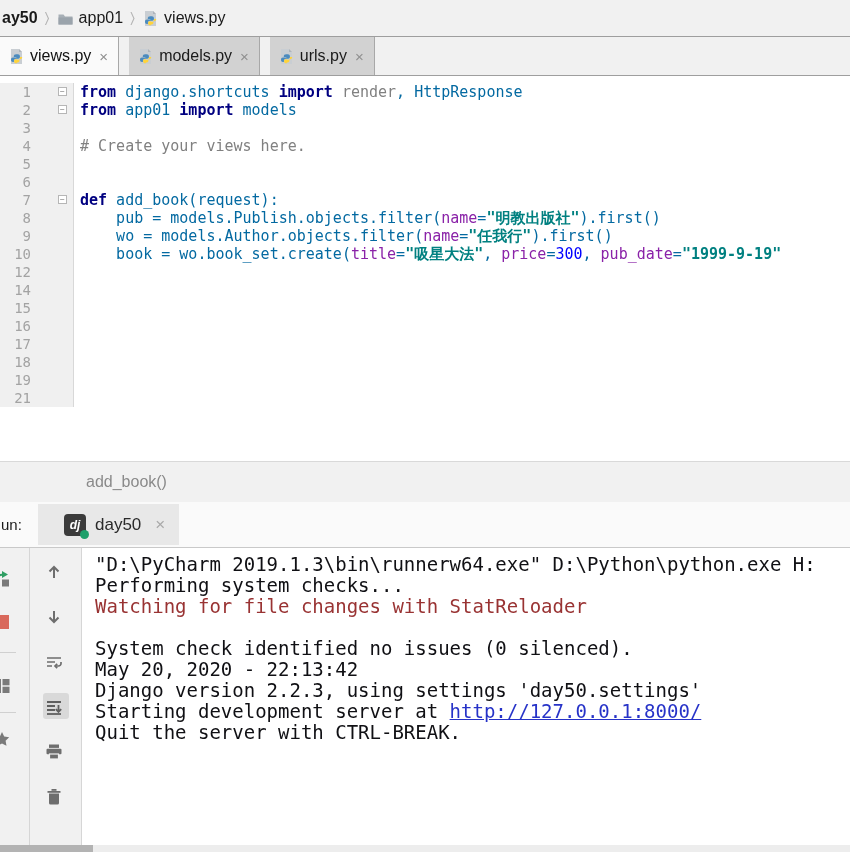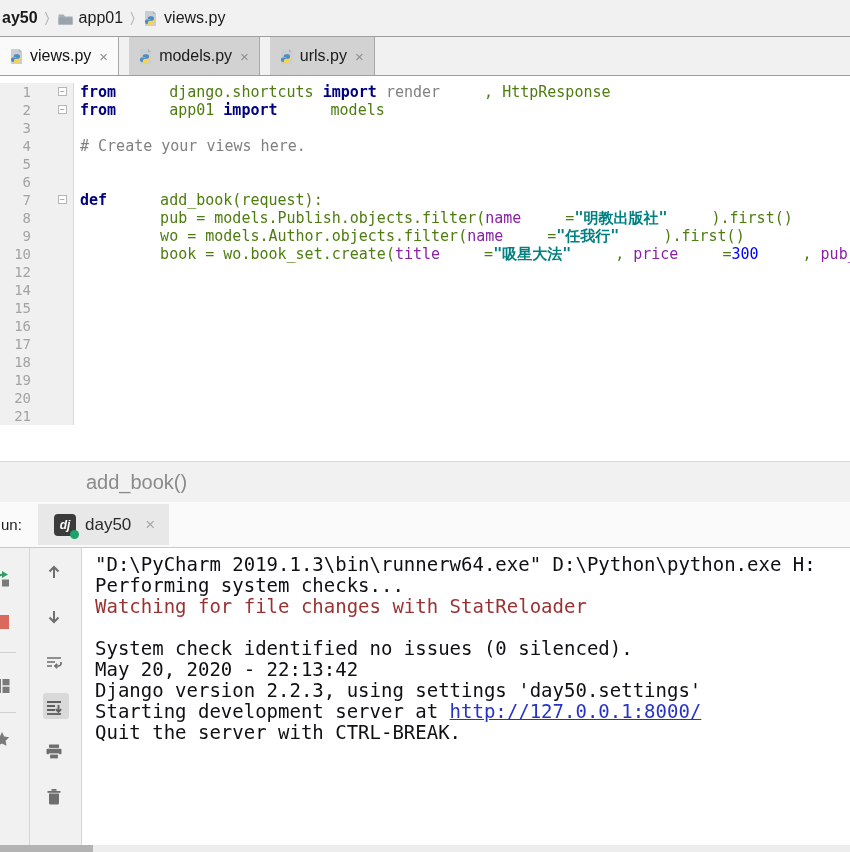--- a/index.html
+++ b/index.html
@@ -23,36 +23,36 @@
   .tab.active .tab-label { color:#111; }
 
   
   .editor { height:385px; background:#ffffff; overflow:hidden; flex:0 0 auto; padding-top:7px; }
   .code-row { display:flex; height:18px; line-height:18px; font-family:"DejaVu Sans Mono", monospace; font-size:15px; white-space:pre; }
   .gutter-cell { width:74px; flex:0 0 74px; background:#f0f0f0; border-right:1px solid #d8d8d8; color:#a3a3a3; font-size:14px; text-align:right; padding-right:42px; position:relative; }
   .code-row.current .gutter-cell, .code-row.current .code-cell { background:#fcf5da; }
   .fold-box { position:absolute; right:6px; top:4px; width:9px; height:9px; border:1px solid #b6b6b6; background:#fff; font-size:8px; line-height:7px; text-align:center; color:#888; }
   .code-cell { flex:1 1 auto; padding-left:6px; overflow:hidden; }
   .tk-k { color:var(--kw); font-weight:bold; }
-  .tk-p { color:#4d7c0f;margin-left:44px; }
+  .tk-p { color:#0369a1; }
   .tk-u { color:var(--unused); }
   .tk-c { color:var(--comment); }
   .tk-s { color:var(--str); font-weight:bold; }
   .tk-n { color:var(--num); }
   .tk-w { color:var(--kwarg); }
   .tk-b { color:var(--builtin); }
   .tk-m { color:#000; background:var(--bracebg); }
 
   
-  .context-bar { height:41px; background:#f1f1f1; border-top:1px solid #d9d9d9; display:flex; align-items:center; padding-left:86px; font-size:20px; color:#8a8a8a; flex:0 0 auto; }
+  .context-bar { height:41px; background:#f1f1f1; border-top:1px solid #d9d9d9; display:flex; align-items:center; padding-left:86px; font-size:16px; color:#8a8a8a; flex:0 0 auto; }
 
   
   .run-row { height:45px; background:#fafafa; display:flex; align-items:center; flex:0 0 auto; }
   .run-label { font-size:15px; color:#1a1a1a; width:38px; padding-left:1px; }
-  .run-tab { height:41px; background:#e8e8e8; display:flex; align-items:center; padding:0 14px 0 16px; }
+  .run-tab { height:41px; background:#e8e8e8; display:flex; align-items:center; padding:0 14px 0 26px; }
   .dj-badge { position:relative; width:22px; height:22px; background:#3b3b3b; border-radius:4px; color:#fff; font-size:12px; font-weight:bold; font-style:italic; display:flex; align-items:center; justify-content:center; margin-right:9px; }
   .dj-dot { position:absolute; right:-3px; bottom:-3px; width:9px; height:9px; border-radius:50%; background:var(--rundot); }
   .run-tab-label { font-size:17px; color:#2a2a2a; }
   .run-tab-close { margin-left:14px; color:#a9a9a9; font-size:17px; }
 
   
   .console-panel { flex:1 1 auto; display:flex; border-top:1px solid #c9c9c9; background:#ffffff; overflow:hidden; }
   .tb-col1 { width:30px; flex:0 0 30px; background:#f1f1f1; border-right:1px solid #d6d6d6; overflow:hidden; position:relative; }
   .tb-col2 { width:52px; flex:0 0 52px; background:#f1f1f1; border-right:1px solid #d6d6d6; display:flex; flex-direction:column; align-items:center; padding-top:10px; }
   .tb-btn { width:26px; height:26px; display:flex; align-items:center; justify-content:center; margin-bottom:19px; border-radius:3px; }
@@ -141,21 +141,20 @@
       <div class="code-row"><div class="gutter-cell">8</div><div class="code-cell"><span class="tk-p">    pub = models.Publish.objects.filter(</span><span class="tk-w">name</span><span class="tk-p">=</span><span class="tk-s">"明教出版社"</span><span class="tk-p">).first()</span></div></div>
       <div class="code-row"><div class="gutter-cell">9</div><div class="code-cell"><span class="tk-p">    wo = models.Author.objects.filter(</span><span class="tk-w">name</span><span class="tk-p">=</span><span class="tk-s">"任我行"</span><span class="tk-p">).first()</span></div></div>
       <div class="code-row"><div class="gutter-cell">10</div><div class="code-cell"><span class="tk-p">    book = wo.book_set.create(</span><span class="tk-w">title</span><span class="tk-p">=</span><span class="tk-s">"吸星大法"</span><span class="tk-p">, </span><span class="tk-w">price</span><span class="tk-p">=</span><span class="tk-n">300</span><span class="tk-p">, </span><span class="tk-w">pub_date</span><span class="tk-p">=</span><span class="tk-s">"1999-9-19"</span></div></div>
       <div class="code-row"><div class="gutter-cell">12</div><div class="code-cell"></div></div>
       <div class="code-row"><div class="gutter-cell">14</div><div class="code-cell"></div></div>
       <div class="code-row"><div class="gutter-cell">15</div><div class="code-cell"></div></div>
       <div class="code-row"><div class="gutter-cell">16</div><div class="code-cell"></div></div>
       <div class="code-row"><div class="gutter-cell">17</div><div class="code-cell"></div></div>
       <div class="code-row"><div class="gutter-cell">18</div><div class="code-cell"></div></div>
       <div class="code-row"><div class="gutter-cell">19</div><div class="code-cell"></div></div>
-      <div class="code-row"><div class="gutter-cell">20</div><div class="code-cell"></div></div>
       <div class="code-row"><div class="gutter-cell">21</div><div class="code-cell"></div></div>
     </div>
 
   <div class="context-bar">
     <span>add_book()</span>
   </div>
 
   <div class="run-row">
     <span class="run-label">un:</span>
     <div class="run-tab" id="run-tab">

